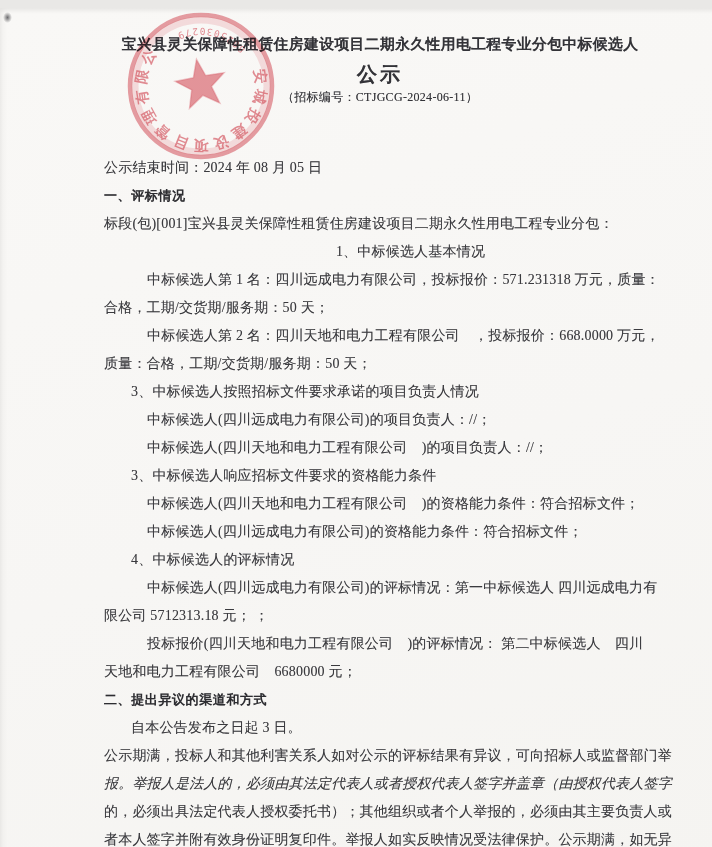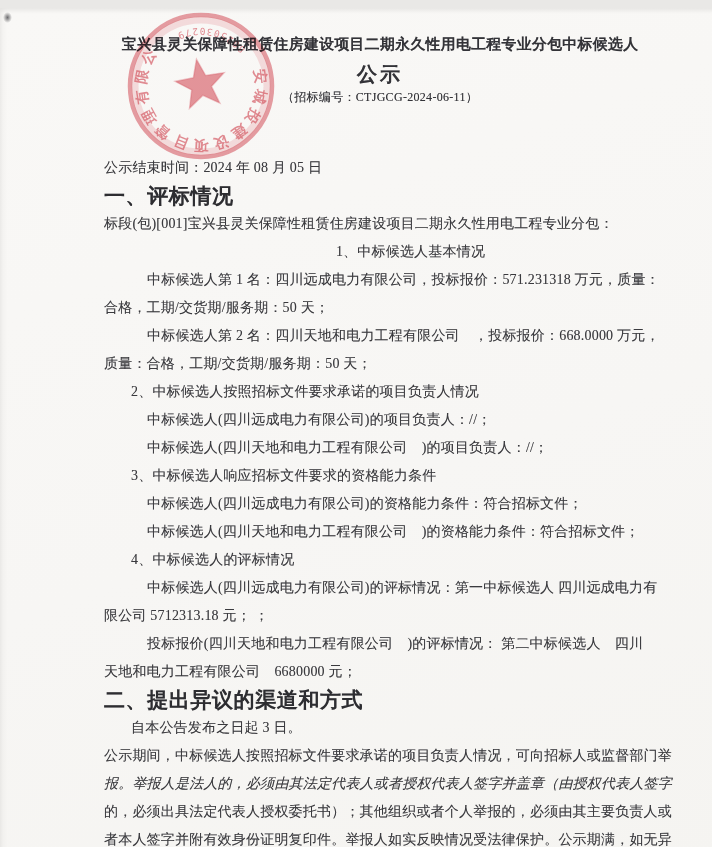--- a/index.html
+++ b/index.html
@@ -37,21 +37,21 @@
     position:absolute;left:104px;right:70px;top:146px;
     font-size:14px;letter-spacing:.2px;
     text-shadow:0 0 .5px rgba(55,55,60,.35);
   }
   .body-flow .line{
     height:28px;line-height:28px;
     white-space:nowrap;overflow:visible;
   }
   .body-flow .heading{
     font-family:Liberation Sans, sans-serif;
-    font-weight:700;font-size:21px;color:#2d2d31;
+    font-weight:700;font-size:13px;color:#2d2d31;
     letter-spacing:.6px;
   }
   .seal{
     position:absolute;left:110px;top:-13px;width:182px;height:182px;
     mix-blend-mode:multiply;opacity:.9;
     filter:blur(.4px);
     pointer-events:none;
   }
   .seal svg{width:100%;height:100%;}
   .seal .ring{stroke:var(--seal-ink);stroke-opacity:.58;fill:none;stroke-width:4.5;}
@@ -77,34 +77,34 @@
 
   <div class="body-flow">
       <div class="line" style="padding-left: 0px;">公示结束时间：2024 年 08 月 05 日</div>
       <div class="line heading" style="padding-left: 0px;">一、评标情况</div>
       <div class="line" style="padding-left: 0px;">标段(包)[001]宝兴县灵关保障性租赁住房建设项目二期永久性用电工程专业分包：</div>
       <div class="line" style="padding-left: 27px; text-align: center;">1、中标候选人基本情况</div>
       <div class="line" style="padding-left: 43px;">中标候选人第 1 名：四川远成电力有限公司，投标报价：571.231318 万元，质量：</div>
       <div class="line" style="padding-left: 0px;">合格，工期/交货期/服务期：50 天；</div>
       <div class="line" style="padding-left: 43px;">中标候选人第 2 名：四川天地和电力工程有限公司　，投标报价：668.0000 万元，</div>
       <div class="line" style="padding-left: 0px;">质量：合格，工期/交货期/服务期：50 天；</div>
-      <div class="line" style="padding-left: 27px;">2、中标候选人按照招标文件要求承诺的项目负责人情况</div>
+      <div class="line" style="padding-left: 27px;">3、中标候选人按照招标文件要求承诺的项目负责人情况</div>
       <div class="line" style="padding-left: 43px;">中标候选人(四川远成电力有限公司)的项目负责人：//；</div>
       <div class="line" style="padding-left: 43px;">中标候选人(四川天地和电力工程有限公司　)的项目负责人：//；</div>
       <div class="line" style="padding-left: 27px;">3、中标候选人响应招标文件要求的资格能力条件</div>
+      <div class="line" style="padding-left: 43px;">中标候选人(四川天地和电力工程有限公司　)的资格能力条件：符合招标文件；</div>
       <div class="line" style="padding-left: 43px;">中标候选人(四川远成电力有限公司)的资格能力条件：符合招标文件；</div>
-      <div class="line" style="padding-left: 43px;">中标候选人(四川天地和电力工程有限公司　)的资格能力条件：符合招标文件；</div>
       <div class="line" style="padding-left: 27px;">4、中标候选人的评标情况</div>
       <div class="line" style="padding-left: 43px;">中标候选人(四川远成电力有限公司)的评标情况：第一中标候选人 四川远成电力有</div>
       <div class="line" style="padding-left: 0px;">限公司 5712313.18 元； ；</div>
       <div class="line" style="padding-left: 43px;">投标报价(四川天地和电力工程有限公司　)的评标情况： 第二中标候选人　四川</div>
       <div class="line" style="padding-left: 0px;">天地和电力工程有限公司　6680000 元；</div>
       <div class="line heading" style="padding-left: 0px;">二、提出异议的渠道和方式</div>
       <div class="line" style="padding-left: 27px;">自本公告发布之日起 3 日。</div>
-      <div class="line" style="padding-left: 0px;">公示期间，中标候选人按照招标文件要求承诺的项目负责人情况，可向招标人或监督部门举</div>
+      <div class="line" style="padding-left: 0px;">公示期满，投标人和其他利害关系人如对公示的评标结果有异议，可向招标人或监督部门举</div>
       <div class="line" style="padding-left: 0px; font-style: italic;">报。举报人是法人的，必须由其法定代表人或者授权代表人签字并盖章（由授权代表人签字</div>
       <div class="line" style="padding-left: 0px;">的，必须出具法定代表人授权委托书）；其他组织或者个人举报的，必须由其主要负责人或</div>
       <div class="line" style="padding-left: 0px;">者本人签字并附有效身份证明复印件。举报人如实反映情况受法律保护。公示期满，如无异</div>
     </div>
 
   <div class="seal">
     <svg viewBox="-91 -91 182 182">
       <circle class="ring" r="71"></circle>
       <circle class="ring2" r="66"></circle>
       <g transform="rotate(192)">

